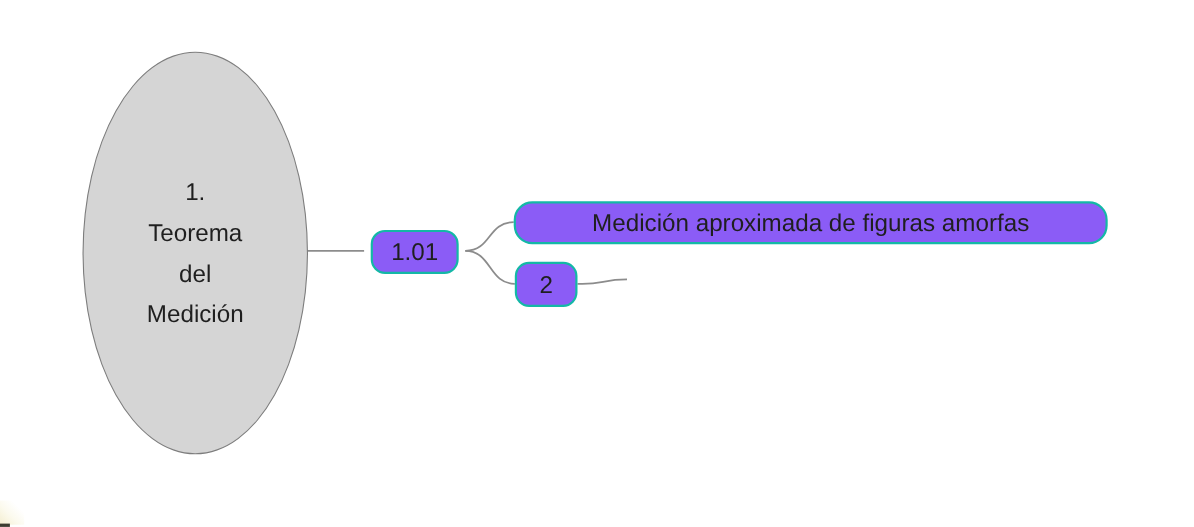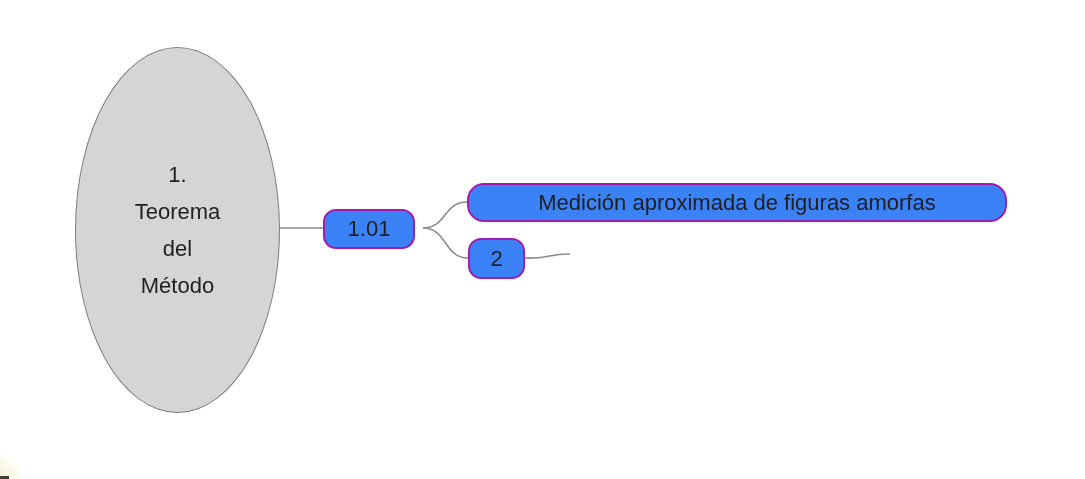--- a/index.html
+++ b/index.html
@@ -7,38 +7,38 @@
     position:relative;
     width:1085px;height:479px;
     background:#ffffff;
     overflow:hidden;
     font-family:"Liberation Sans","DejaVu Sans",sans-serif;
   }
   #connector-layer{position:absolute;left:0;top:0;width:1085px;height:479px;}
   .node{
     position:absolute;
     box-sizing:border-box;
-    background:#3b82f6;
-    border:2px solid #a21caf;
+    background:#8b5cf6;
+    border:2px solid #14b8a6;
     display:flex;align-items:center;justify-content:center;
     color:#1f1f1f;
     font-size:22px;
     white-space:nowrap;
     cursor:default;
   }
   #root-node{
     left:75px;top:47px;width:205px;height:366px;
     border-radius:50%;
     background:#d5d5d5;
     border:1.5px solid #7d7d7d;
     flex-direction:column;
     line-height:37px;
     text-align:center;
   }
-  #node-1-01{left:323px;top:209px;width:92px;height:40px;border-radius:13px;}
+  #node-1-01{left:337px;top:209px;width:80px;height:40px;border-radius:13px;}
   #node-medicion{left:467px;top:183px;width:540px;height:39px;border-radius:17px;}
   #node-2{left:468px;top:238px;width:57px;height:41px;border-radius:13px;}
   #node-metodo{left:570px;top:235px;width:415px;height:38px;border-radius:17px;}
   .root-line{display:block;}
   #corner-artifact{
     position:absolute;left:0;bottom:0;width:24px;height:26px;
     pointer-events:none;
   }
   #corner-artifact .smudge{
     position:absolute;left:0;bottom:2px;width:22px;height:22px;
@@ -58,21 +58,21 @@
     <path d="M279,228 L331,228" stroke="#8c8c8c" stroke-width="1.6" fill="none"></path>
     <path d="M423,228 C447,228 443,202 467,202" stroke="#8c8c8c" stroke-width="1.6" fill="none"></path>
     <path d="M423,228 C447,228 444,258 468,258" stroke="#8c8c8c" stroke-width="1.6" fill="none"></path>
     <path d="M525,258 C548,259 547,254 570,254" stroke="#8c8c8c" stroke-width="1.6" fill="none"></path>
   </svg>
 
   <div class="node" id="root-node">
     <span class="root-line">1.</span>
     <span class="root-line">Teorema</span>
     <span class="root-line">del</span>
-    <span class="root-line">Método</span>
+    <span class="root-line">Medición</span>
   </div>
 
   <div class="node" id="node-1-01">
     <span>1.01</span>
   </div>
 
   <div class="node" id="node-medicion">
     <span>Medición aproximada de figuras amorfas</span>
   </div>
 

